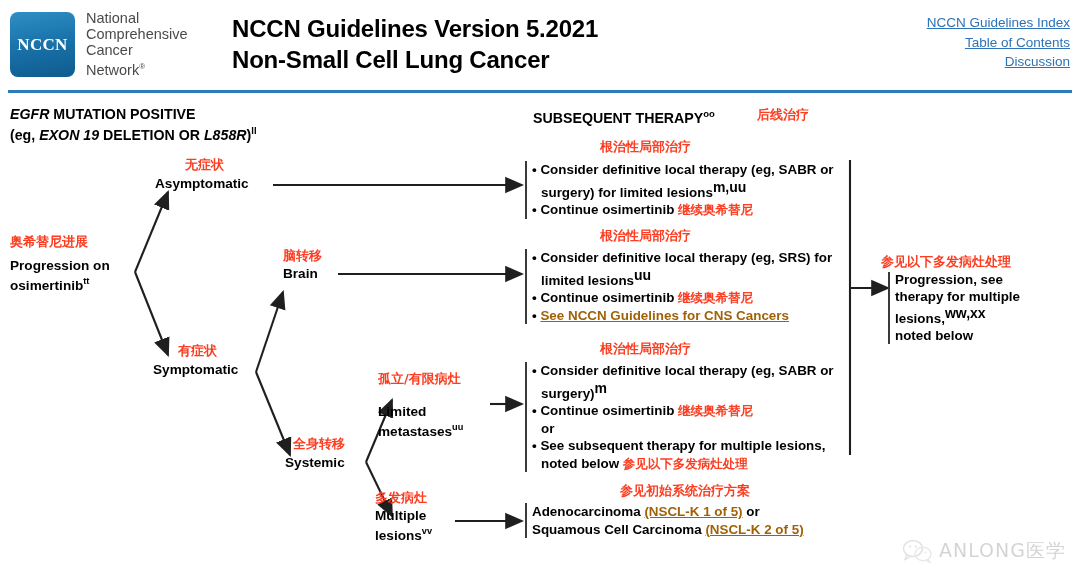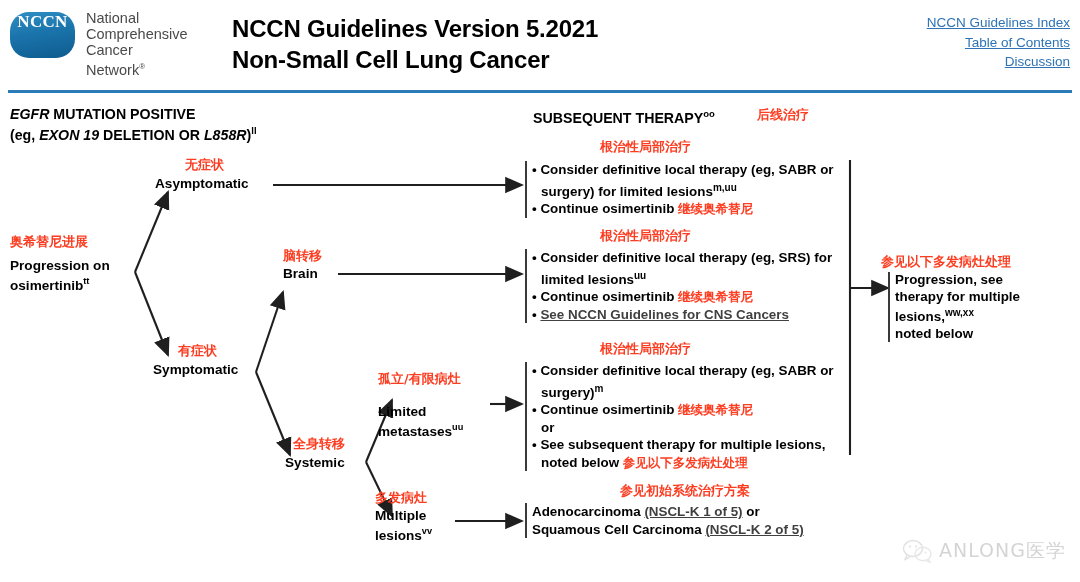--- a/index.html
+++ b/index.html
@@ -22,25 +22,25 @@
   
   #header {
     position: absolute;
     left: 0; top: 0;
     width: 1080px;
     height: 95px;
   }
   #nccn-logo {
     position: absolute;
     left: 10px; top: 12px;
-    width: 65px; height: 46px;
-    border-radius: 19px;
+    width: 65px; height: 65px;
+    border-radius: 8px;
     background: linear-gradient(170deg, #2f8fc4 0%, #1a74ab 45%, #0e5b8e 100%);
     display: flex;
-    align-items: flex-start;
+    align-items: center;
     justify-content: center;
   }
   #nccn-logo .logo-text {
     color: #ffffff;
     font-size: 17px;
     font-weight: bold;
     letter-spacing: 0.3px;
     font-family: "Liberation Serif", serif;
   }
   #logo-words {
@@ -127,23 +127,23 @@
     font-size: 13.4px;
     font-weight: bold;
     line-height: 17.5px;
     color: #000;
   }
   .tbox .li {
     display: block;
     text-indent: -9px;
     padding-left: 9px;
   }
-  .tbox sup { font-size: 10px; vertical-align: super; }
+  .tbox sup { font-size: 14px; vertical-align: super; }
   .tbox a {
-    color: #404040;
+    color: #a16207;
     text-decoration: underline;
     cursor: pointer;
     text-align: right;
   }
   .blue-link {
     color: #2d73b5;
     text-decoration: underline;
     cursor: pointer;
   }
 

